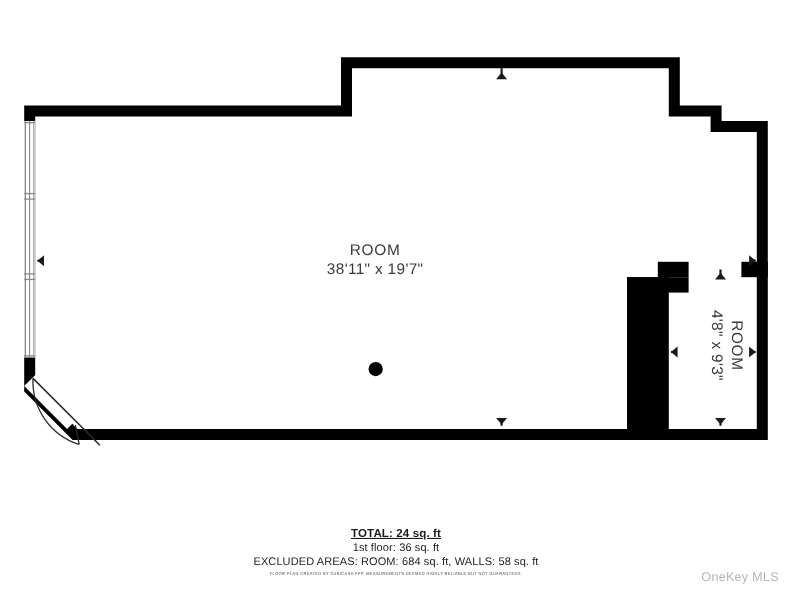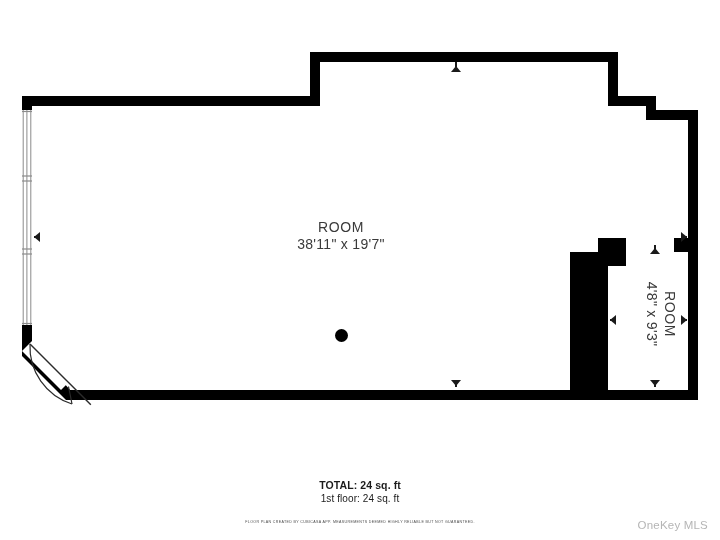--- a/index.html
+++ b/index.html
@@ -47,20 +47,21 @@
     right: 0;
     top: 479px;
     text-align: center;
     color: #1b1b1b;
   }
   .summary-total {
     font-size: 10.5px;
     font-weight: bold;
     line-height: 13px;
     letter-spacing: 0.1px;
+    text-decoration: underline;
   }
   .summary-floor {
     font-size: 10px;
     line-height: 13px;
     letter-spacing: 0.1px;
   }
   .summary-excluded {
     font-size: 10px;
     line-height: 13px;
     letter-spacing: 0.1px;
@@ -190,20 +191,21 @@
       <text class="room-label-text" x="0" y="5" text-anchor="middle">ROOM</text>
     </g>
     <g transform="translate(652,314) rotate(90)">
       <text class="room-dim-text" x="0" y="5" text-anchor="middle">4'8" x 9'3"</text>
     </g>
 
   </svg>
 
   <div class="summary-block">
     <div class="summary-total">TOTAL: 24 sq. ft</div>
-    <div class="summary-floor">1st floor: 24 sq. ft</div>
+    <div class="summary-floor">1st floor: 36 sq. ft</div>
+    <div class="summary-excluded">EXCLUDED AREAS: ROOM: 684 sq. ft, WALLS: 58 sq. ft</div>
   </div>
 
   <div class="disclaimer">FLOOR PLAN CREATED BY CUBICASA APP. MEASUREMENTS DEEMED HIGHLY RELIABLE BUT NOT GUARANTEED.</div>
 
   <div class="watermark">OneKey MLS</div>
 
 </div>
 
 </body></html>

